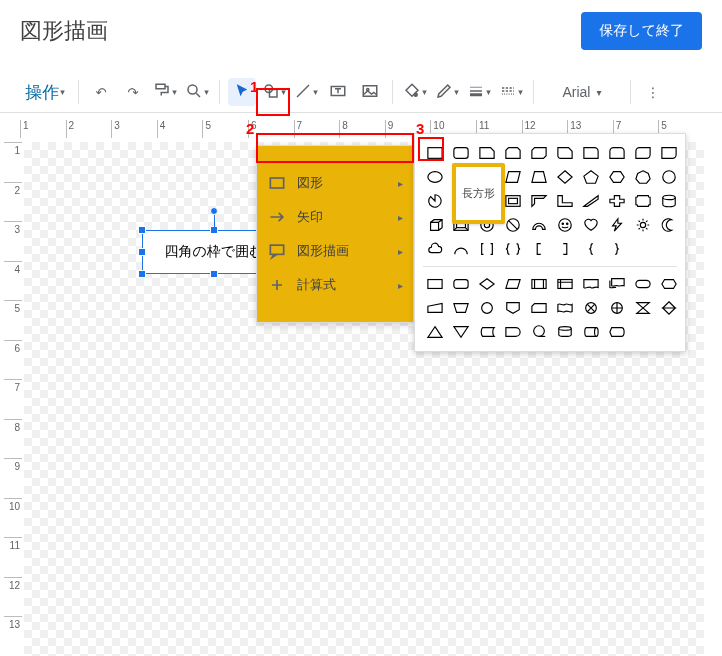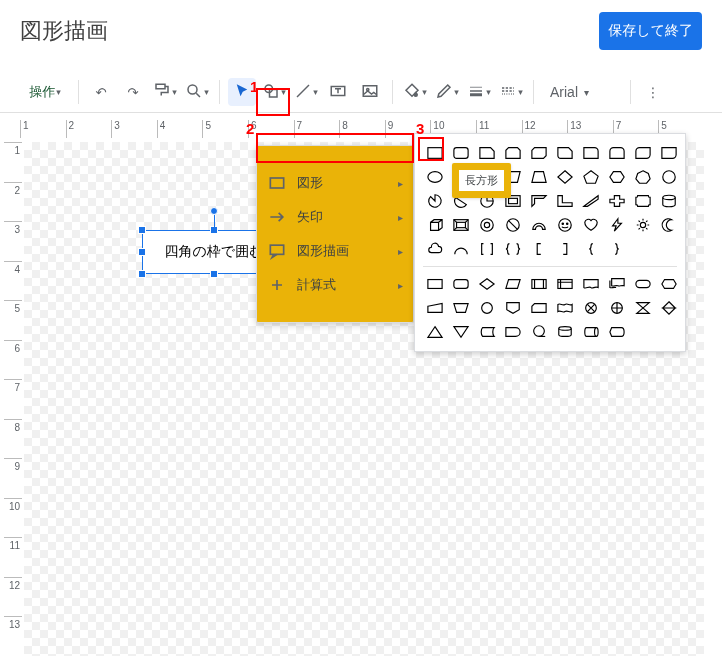--- a/index.html
+++ b/index.html
@@ -1,31 +1,31 @@
 <!DOCTYPE html>
 <html><head>
 <meta charset="utf-8">
 <style>
   * { box-sizing: border-box; margin: 0; padding: 0; }
   body { font-family: Arial, "Hiragino Sans", sans-serif; background: #fff; width: 722px; height: 656px; overflow: hidden; position: relative; }
 
   .header { display: flex; align-items: center; padding: 12px 20px; }
   .title { font-size: 22px; color: #404040; font-weight: 400; }
   .autosave { font-size: 12px; color: #5f6368; margin-left: auto; margin-right: auto; position: absolute; left: 240px; top: 38px; }
-  .save-btn { background: #1a73e8; color: #fff; border: none; border-radius: 4px; padding: 10px 9px; font-size: 14px; cursor: pointer; margin-left: auto; }
+  .save-btn { background: #1a73e8; color: #fff; border: none; border-radius: 4px; padding: 10px 18px; font-size: 14px; cursor: pointer; margin-left: auto; }
 
   .toolbar { display: flex; align-items: center; padding: 6px 20px; gap: 4px; border-bottom: 1px solid #e0e0e0; margin-top: 10px; }
   .tb-btn { width: 28px; height: 28px; border: none; background: transparent; border-radius: 4px; cursor: pointer; display:flex; align-items:center; justify-content:center; color:#5f6368; }
-  .tb-btn.wide { width: 50px; font-size: 13px; color:#14532d; }
+  .tb-btn.wide { width: 50px; font-size: 17px; color:#0369a1; }
   .tb-btn.active { background: #e8f0fe; color:#1967d2; }
   .tb-btn svg { width: 18px; height: 18px; }
   .tb-sep { width: 1px; height: 24px; background: #e0e0e0; margin: 0 4px; }
   .tb-dd { display:flex; align-items:center; }
   .tb-dd::after { content:'▾'; font-size:9px; color:#5f6368; margin-left:1px; }
-  .font-sel { font-size: 14px; color:#5f6368; padding: 0 8px; display:flex; align-items:center; gap: 6px; cursor:pointer; }
+  .font-sel { font-size: 14px; color:#5f6368; padding: 0 8px; display:flex; align-items:center; gap: 6px; cursor:pointer;justify-content:center; }
   .font-sel::after { content:'▾'; font-size:10px; }
 
   .hruler { position:absolute; top:120px; left:20px; right:18px; height:18px; display:flex; font-size:10px; color:#5f6368; }
   .hr-num { flex:1; border-left:1px solid #bbb; padding-left:2px; }
   .vruler { position:absolute; top:142px; left:4px; width:18px; bottom:0; display:flex; flex-direction:column; font-size:10px; color:#5f6368; }
   .vr-num { height:44px; border-top:1px solid #bbb; padding-top:2px; text-align:right; padding-right:2px; }
 
   .canvas { position:absolute; top:142px; left:24px; right:18px; bottom:0;
     background-image: linear-gradient(45deg, #f0f0f0 25%, transparent 25%), linear-gradient(-45deg, #f0f0f0 25%, transparent 25%), linear-gradient(45deg, transparent 75%, #f0f0f0 75%), linear-gradient(-45deg, transparent 75%, #f0f0f0 75%);
     background-size: 16px 16px;
@@ -46,21 +46,21 @@
   .submenu { position:absolute; top:145px; left:256px; width:158px; background:#eab308; border:1px solid #dadce0; border-radius:2px; box-shadow:0 2px 6px rgba(0,0,0,.2); z-index:25; padding:20px 0; }
   .sm-item { display:flex; align-items:center; padding:7px 10px; font-size:13px; color:#3c4043; cursor:pointer; }
   .sm-ico { width:20px; display:flex; justify-content:center; margin-right:10px; color:#5f6368; }
   .sm-arrow { margin-left:auto; font-size:10px; color:#5f6368; }
 
   .shapes-panel { position:absolute; top:133px; left:414px; width:272px; background:#fff; border:1px solid #dadce0; box-shadow:0 2px 6px rgba(0,0,0,.2); z-index:26; padding:8px; }
   .shapes-grid { display:grid; grid-template-columns: repeat(10, 1fr); gap:2px 2px; }
   .shape-cell { width:24px; height:22px; display:flex; align-items:center; justify-content:center; cursor:pointer; }
   .shape-cell svg { width:18px; height:16px; }
   .shapes-hr { border:none; border-top:1px solid #e0e0e0; margin:6px 0; }
-  .tooltip { position:absolute; background:#fff; border:7px solid #eab308; padding:3px 6px; font-size:11px; color:#3c4043; border-radius:2px; z-index:40; box-shadow:0 1px 3px rgba(0,0,0,.15);}
+  .tooltip { position:absolute; background:#fff; border:4px solid #eab308; padding:19px 6px; font-size:11px; color:#3c4043; border-radius:2px; z-index:40; box-shadow:0 1px 3px rgba(0,0,0,.15);}
 </style>
 </head>
 <body>
 
 <div class="header">
   <div class="title">図形描画</div>
   <button class="save-btn">保存して終了</button>
 </div>
 
 <div class="toolbar">

